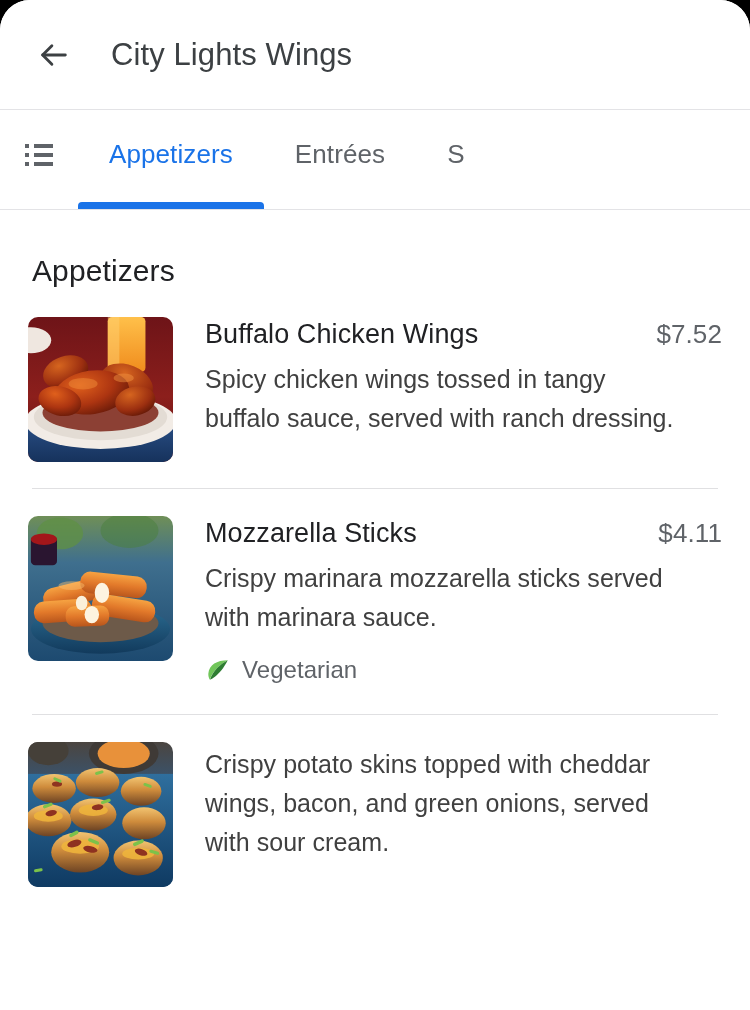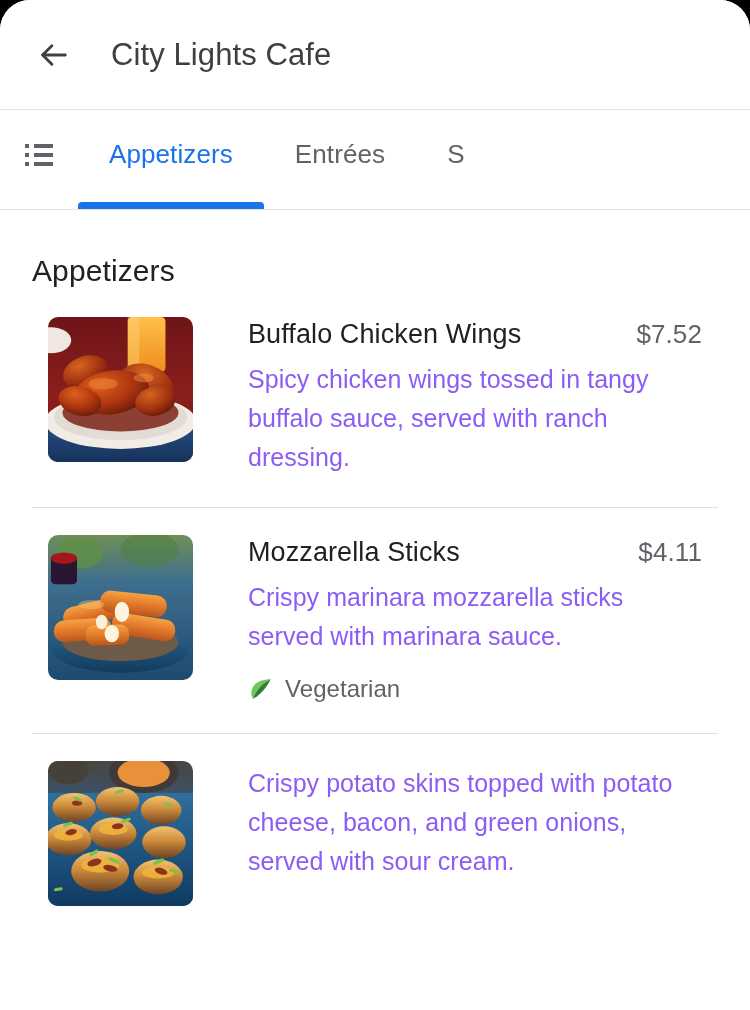--- a/index.html
+++ b/index.html
@@ -151,23 +151,22 @@
     font-size: 30px;
     font-weight: 400;
     color: #202124;
     padding: 44px 32px 26px 32px;
     letter-spacing: 0.1px;
   }
 
   .menu-item {
     display: flex;
     align-items: flex-start;
-    padding: 0 48px;
+    padding: 0 28px;
     cursor: pointer;
-    gap: 23px;
   }
 
   .item-thumb {
     width: 145px;
     height: 145px;
     min-width: 145px;
     border-radius: 10px;
     overflow: hidden;
     position: relative;
     margin-top: 3px;
@@ -200,21 +199,21 @@
     font-weight: 400;
     color: #5f6368;
     letter-spacing: 0.1px;
     white-space: nowrap;
     line-height: 40px;
   }
 
   .item-desc {
     font-size: 25px;
     font-weight: 400;
-    color: #8b5cf6;
+    color: #404040;
     line-height: 39px;
     letter-spacing: 0.05px;
     margin-top: 6px;
     max-width: 478px;
   }
 
   .item-tags {
     display: flex;
     align-items: center;
     gap: 10px;
@@ -245,21 +244,21 @@
 
   <div id="app-bar">
     <div class="back-arrow-btn">
       <span>
         <svg width="34" height="34" viewBox="0 0 24 24" fill="none" stroke="#3c4043" stroke-width="2" stroke-linecap="round" stroke-linejoin="round">
           <line x1="20" y1="12" x2="4" y2="12"></line>
           <polyline points="10.5,5.5 4,12 10.5,18.5"></polyline>
         </svg>
       </span>
     </div>
-    <div id="app-title">City Lights Cafe</div>
+    <div id="app-title">City Lights Wings</div>
   </div>
 
   <div id="tab-bar">
 
     <div id="menu-list-icon-wrap">
       <span class="list-icon">
         <span class="li-row">
             <span class="li-dot"></span>
             <span class="li-bar"></span>
           </span>
@@ -462,18 +461,18 @@
             <rect x="84" y="74" width="7" height="2.2" rx="1.1" transform="rotate(16 84 74)"></rect>
             <rect x="10" y="44" width="7" height="2.2" rx="1.1" transform="rotate(-20 10 44)"></rect>
             <rect x="18" y="24" width="6" height="2" rx="1" transform="rotate(25 18 24)"></rect>
             <rect x="46" y="21" width="6" height="2" rx="1" transform="rotate(-15 46 21)"></rect>
             <rect x="80" y="28" width="6" height="2" rx="1" transform="rotate(20 80 28)"></rect>
             <rect x="4" y="88" width="6" height="2" rx="1" transform="rotate(-10 4 88)"></rect>
           </g>
         </svg>
       </div>
       <div class="item-body">
-        <div class="item-desc">Crispy potato skins topped with potato cheese, bacon, and green onions, served with sour cream.</div>
+        <div class="item-desc">Crispy potato skins topped with cheddar wings, bacon, and green onions, served with sour cream.</div>
       </div>
     </div>
 
   </div>
 </div>
 
 </body></html>

